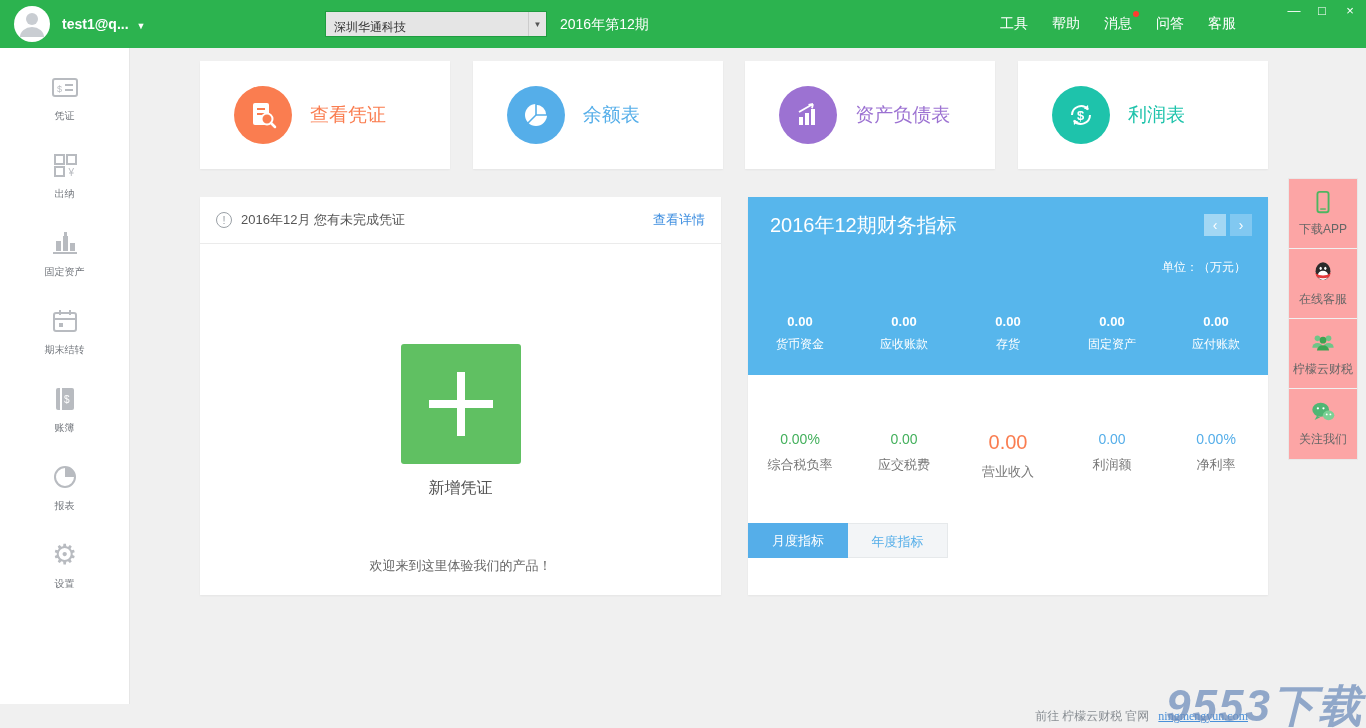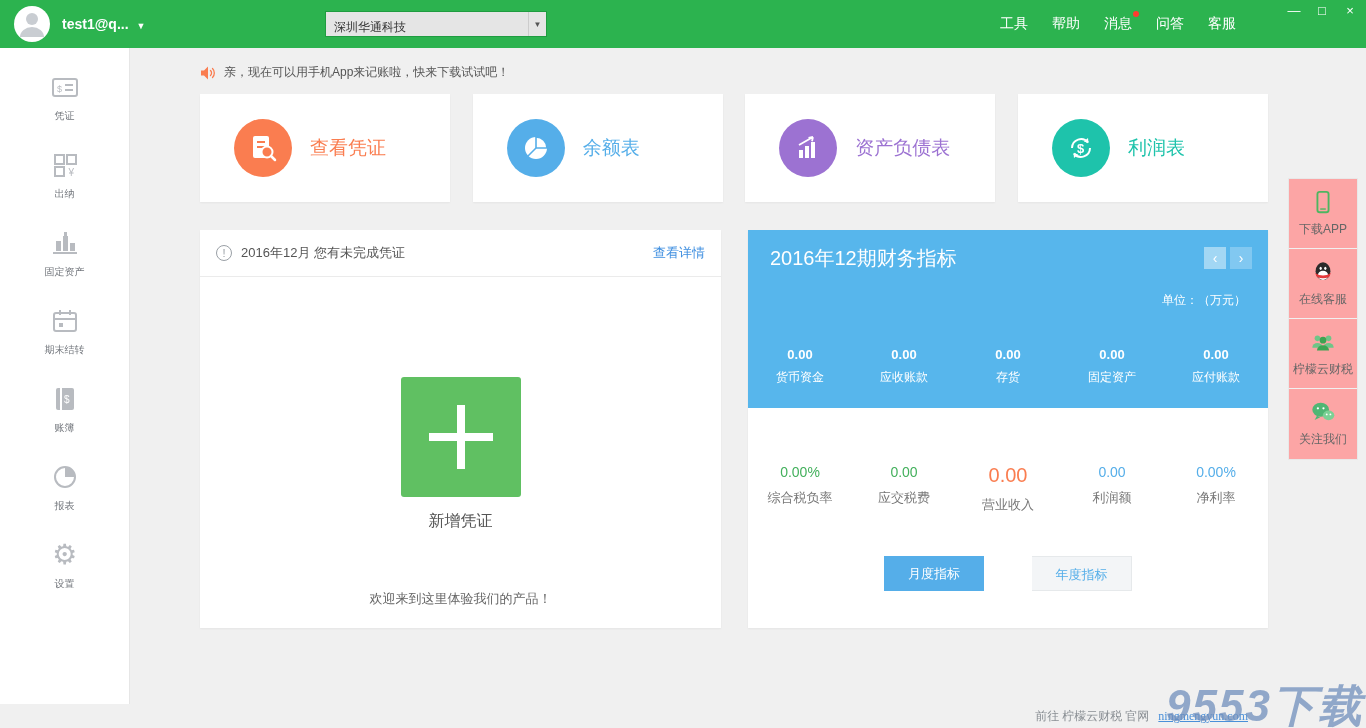--- a/index.html
+++ b/index.html
@@ -70,21 +70,21 @@
   .fstat { flex:1; text-align:center; }
   .fstat .fval { font-size:13px; font-weight:bold; }
   .fstat .flab { font-size:12px; margin-top:7px; }
   .fin-white { height:220px; position:relative; }
   .wstats { display:flex; padding-top:56px; }
   .wstat { flex:1; text-align:center; }
   .wval { font-size:14px; }
   .wval.big { font-size:20px; }
   .wval.g { color:#43b05c; } .wval.o { color:#fa7d50; } .wval.b { color:#55aee9; }
   .wstat .wlab { font-size:13px; color:#777; margin-top:9px; }
-  .fin-tabs { display:flex; justify-content:center; margin-top:42px;gap:48px; }
+  .fin-tabs { display:flex; justify-content:flex-start; margin-top:42px; }
   .ftab { width:100px; height:35px; line-height:35px; text-align:center; font-size:13px; cursor:pointer; }
   .ftab.active { background:#55aee9; color:#fff; }
   .ftab.idle { background:#f3f5f7; color:#55aee9; border:1px solid #e6e9eb; border-left:none; }
 
   
   .rail { position:absolute; top:178px; right:8px; width:70px; background:#fca5a5; border:1px solid #e8e8e8; z-index:15; }
   .rail-item { height:70px; display:flex; flex-direction:column; align-items:center; justify-content:center; gap:5px; border-bottom:1px solid #f0f0f0; cursor:pointer; }
   .rail-item:last-child { border-bottom:none; }
   .rail-label { font-size:12px; color:#666; }
 
@@ -105,20 +105,21 @@
         <path d="M6 31 a12 10 0 0 1 24 0 z" fill="#c9cdd2"></path>
       </svg>
     </div>
     <div class="uname">
       <span>test1@q...</span><span class="caret">▼</span>
     </div>
     <div class="company-select">
       <span class="sel-text">深圳华通科技</span>
       <span class="sel-arrow">▼</span>
     </div>
+    <div class="period">2016年第12期</div>
     <div class="topmenu">
       <span class="mitem">工具</span>
       <span class="mitem">帮助</span>
       <span class="mitem"><span>消息</span><span class="msg-dot"></span></span>
       <span class="mitem">问答</span>
       <span class="mitem">客服</span>
     </div>
     <div class="winctl">
       <span>—</span>
       <span>□</span>
@@ -196,27 +197,20 @@
       <span class="side-icon">
           <span class="gear-glyph">⚙</span>
         </span>
       <span class="side-label">设置</span>
     </div>
   </div>
 
   <div class="content">
     <div class="inner">
 
-      <div class="notice">
-        <svg width="16" height="14" viewBox="0 0 16 14">
-          <path d="M1 4.5h3l4-4v13l-4-4H1z" fill="#fa7d50"></path>
-          <path d="M10.5 4.5a3.5 3.5 0 0 1 0 5 M12.5 2.5a6.5 6.5 0 0 1 0 9" stroke="#fa7d50" fill="none" stroke-width="1.3" stroke-linecap="round"></path>
-        </svg>
-        <span>亲，现在可以用手机App来记账啦，快来下载试试吧！</span>
-      </div>
 
       <div class="cards">
         <div class="card">
           <span class="card-circle c-orange">
             <svg width="30" height="30" viewBox="0 0 30 30">
                 <rect x="5" y="3" width="16" height="22" rx="2" fill="#fff"></rect>
                 <line x1="9" y1="9" x2="17" y2="9" stroke="#fa7d50" stroke-width="2"></line>
                 <line x1="9" y1="14" x2="17" y2="14" stroke="#fa7d50" stroke-width="2"></line>
                 <circle cx="19" cy="19" r="5.5" fill="#fa7d50" stroke="#fff" stroke-width="2"></circle>
                 <line x1="23" y1="23" x2="27" y2="27" stroke="#fff" stroke-width="2.5" stroke-linecap="round"></line>

